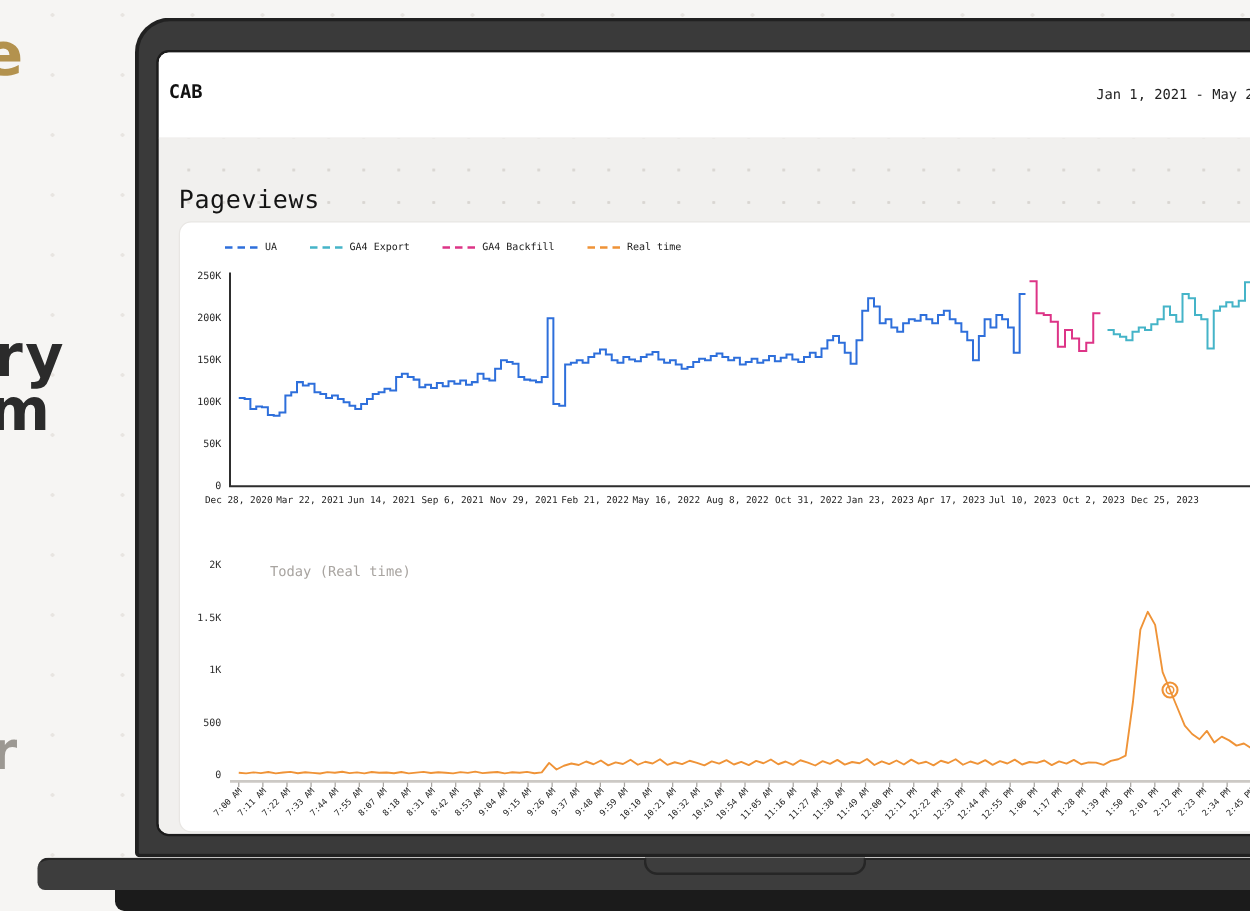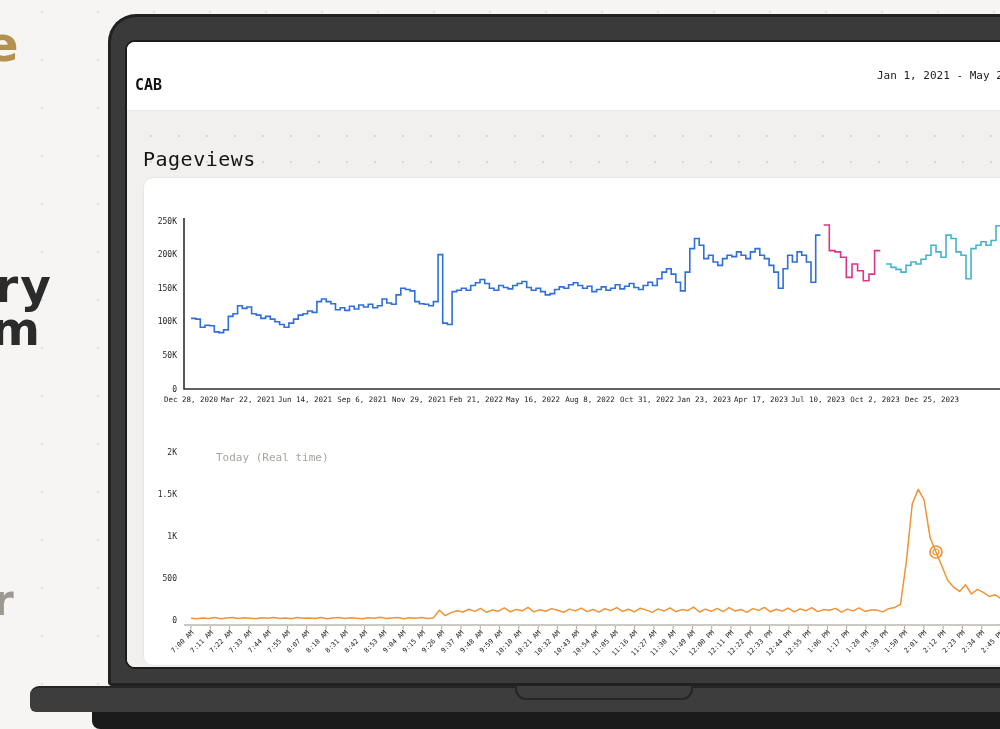--- a/index.html
+++ b/index.html
@@ -26,21 +26,21 @@
     position:absolute; left:108px; top:14px; width:952px; height:672px;
     background:#3a3a3a; border:3px solid #212121; border-right:none;
     border-radius:28px 0 0 4px; box-sizing:border-box; z-index:2;
   }
   .screen {
     position:absolute; left:14px; top:23px; width:960px; height:629px;
     background:#ffffff; border:2px solid #1c1c1c; border-radius:10px 0 0 10px;
     overflow:hidden; box-sizing:border-box;
   }
   .app-header { position:relative; height:68px; background:#fff; border-bottom:1px solid #eceae7; }
-  .brand { position:absolute; left:8px; top:22px; font-weight:bold; font-size:15px; color:#111;margin-top:12px; }
+  .brand { position:absolute; left:8px; top:22px; font-weight:bold; font-size:15px; color:#111; }
   .date-range { position:absolute; left:750px; top:27px; font-size:11px; color:#222; white-space:nowrap; }
   .app-content {
     position:absolute; top:69px; left:0; right:0; bottom:0;
     background-color:#f1f0ee;
     background-image: radial-gradient(circle, #d9d6d2 1.1px, transparent 1.2px);
     background-size:28px 26px; background-position:10px 12px;
   }
   .section-title { position:absolute; left:16px; top:36px; font-weight:normal; font-size:20px; color:#141414; letter-spacing:0.5px; }
   .chart-card {
     position:absolute; left:16px; top:66px; width:902px; height:489px;
@@ -86,20 +86,38 @@
     <div class="app-header">
       <div class="brand">CAB</div>
       <div class="date-range">Jan 1, 2021 - May 22</div>
     </div>
 
     <div class="app-content">
       <div class="section-title">Pageviews</div>
 
       <div class="chart-card">
 
+        <div class="legend">
+          <div class="legend-item">
+            <span class="legend-swatch" style="border-top-color: rgb(46, 111, 219);"></span>
+            <span class="legend-label">UA</span>
+          </div>
+          <div class="legend-item">
+            <span class="legend-swatch" style="border-top-color: rgb(69, 180, 200);"></span>
+            <span class="legend-label">GA4 Export</span>
+          </div>
+          <div class="legend-item">
+            <span class="legend-swatch" style="border-top-color: rgb(221, 52, 135);"></span>
+            <span class="legend-label">GA4 Backfill</span>
+          </div>
+          <div class="legend-item">
+            <span class="legend-swatch" style="border-top-color: rgb(239, 147, 55);"></span>
+            <span class="legend-label">Real time</span>
+          </div>
+        </div>
 
         <svg class="chart" id="chart-top" width="860" height="200" viewBox="0 0 860 200">
             <text x="33" y="9.5" text-anchor="end" font-size="8" fill="#1f1f1f">250K</text>
             <text x="33" y="43.099999999999994" text-anchor="end" font-size="8" fill="#1f1f1f">200K</text>
             <text x="33" y="76.7" text-anchor="end" font-size="8" fill="#1f1f1f">150K</text>
             <text x="33" y="110.3" text-anchor="end" font-size="8" fill="#1f1f1f">100K</text>
             <text x="33" y="143.9" text-anchor="end" font-size="8" fill="#1f1f1f">50K</text>
             <text x="33" y="177.5" text-anchor="end" font-size="8" fill="#1f1f1f">0</text>
             <path d="M40,4 V175 H857" stroke="#2e2e2e" stroke-width="1.6" fill="none"></path>
             <text x="47" y="188" text-anchor="middle" font-size="7.5" fill="#1c1c1c">Dec 28, 2020</text>

